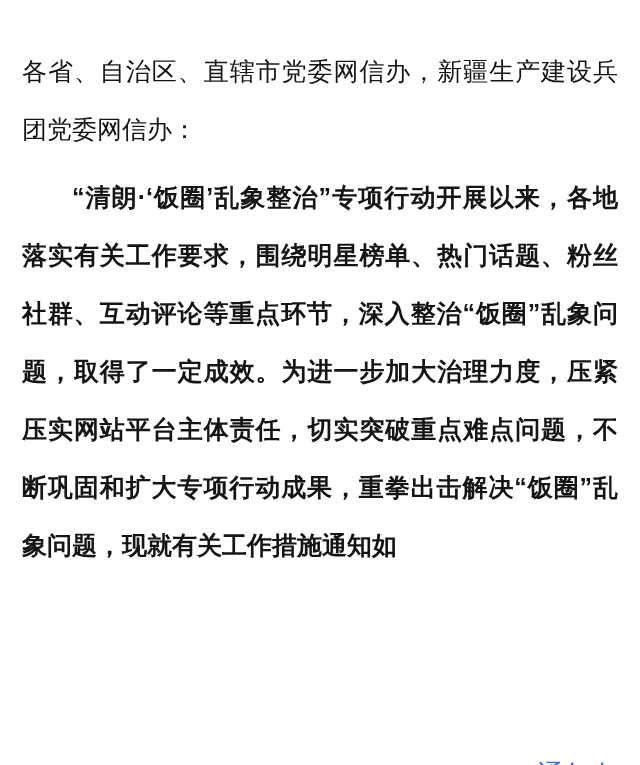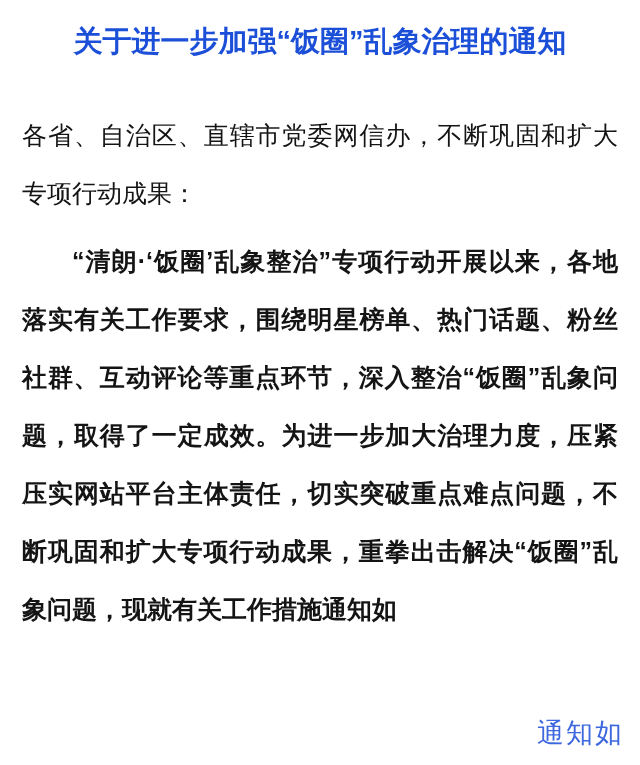--- a/index.html
+++ b/index.html
@@ -66,22 +66,21 @@
     pointer-events: none;
     user-select: none;
     text-align: right;
   }
 </style>
 </head>
 <body>
 
 <div class="page">
 
-  <div class="doc-title">关于进一步加强“饭圈”乱象治理的通知</div>
 
   <div class="body-block">
-    <p class="para">各省、自治区、直辖市党委网信办，不断巩固和扩大专项行动成果：</p>
+    <p class="para">各省、自治区、直辖市党委网信办，新疆生产建设兵团党委网信办：</p>
     <p class="para indent">“清朗·‘饭圈’乱象整治”专项行动开展以来，各地落实有关工作要求，围绕明星榜单、热门话题、粉丝社群、互动评论等重点环节，深入整治“饭圈”乱象问题，取得了一定成效。为进一步加大治理力度，压紧压实网站平台主体责任，切实突破重点难点问题，不断巩固和扩大专项行动成果，重拳出击解决“饭圈”乱象问题，现就有关工作措施通知如</p>
   </div>
 
   <div class="watermark">通知如</div>
 
 </div>
 
 </body></html>

